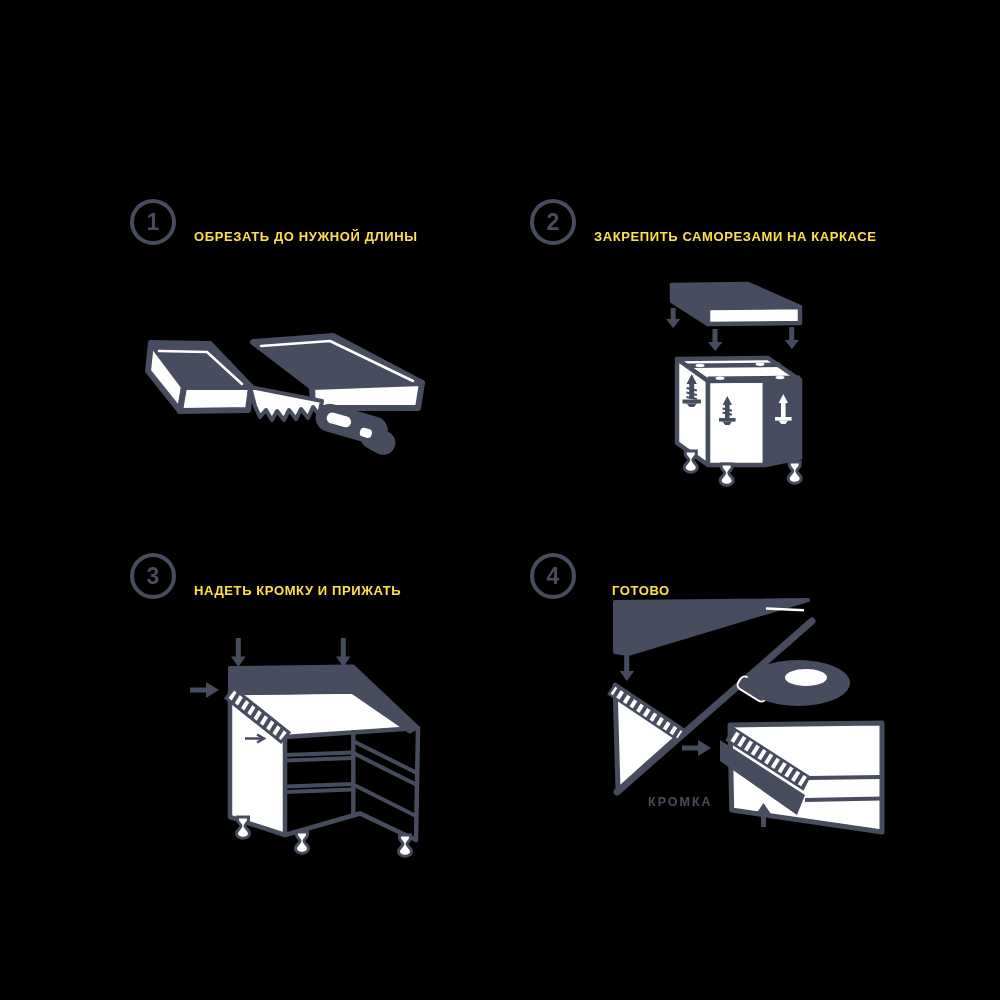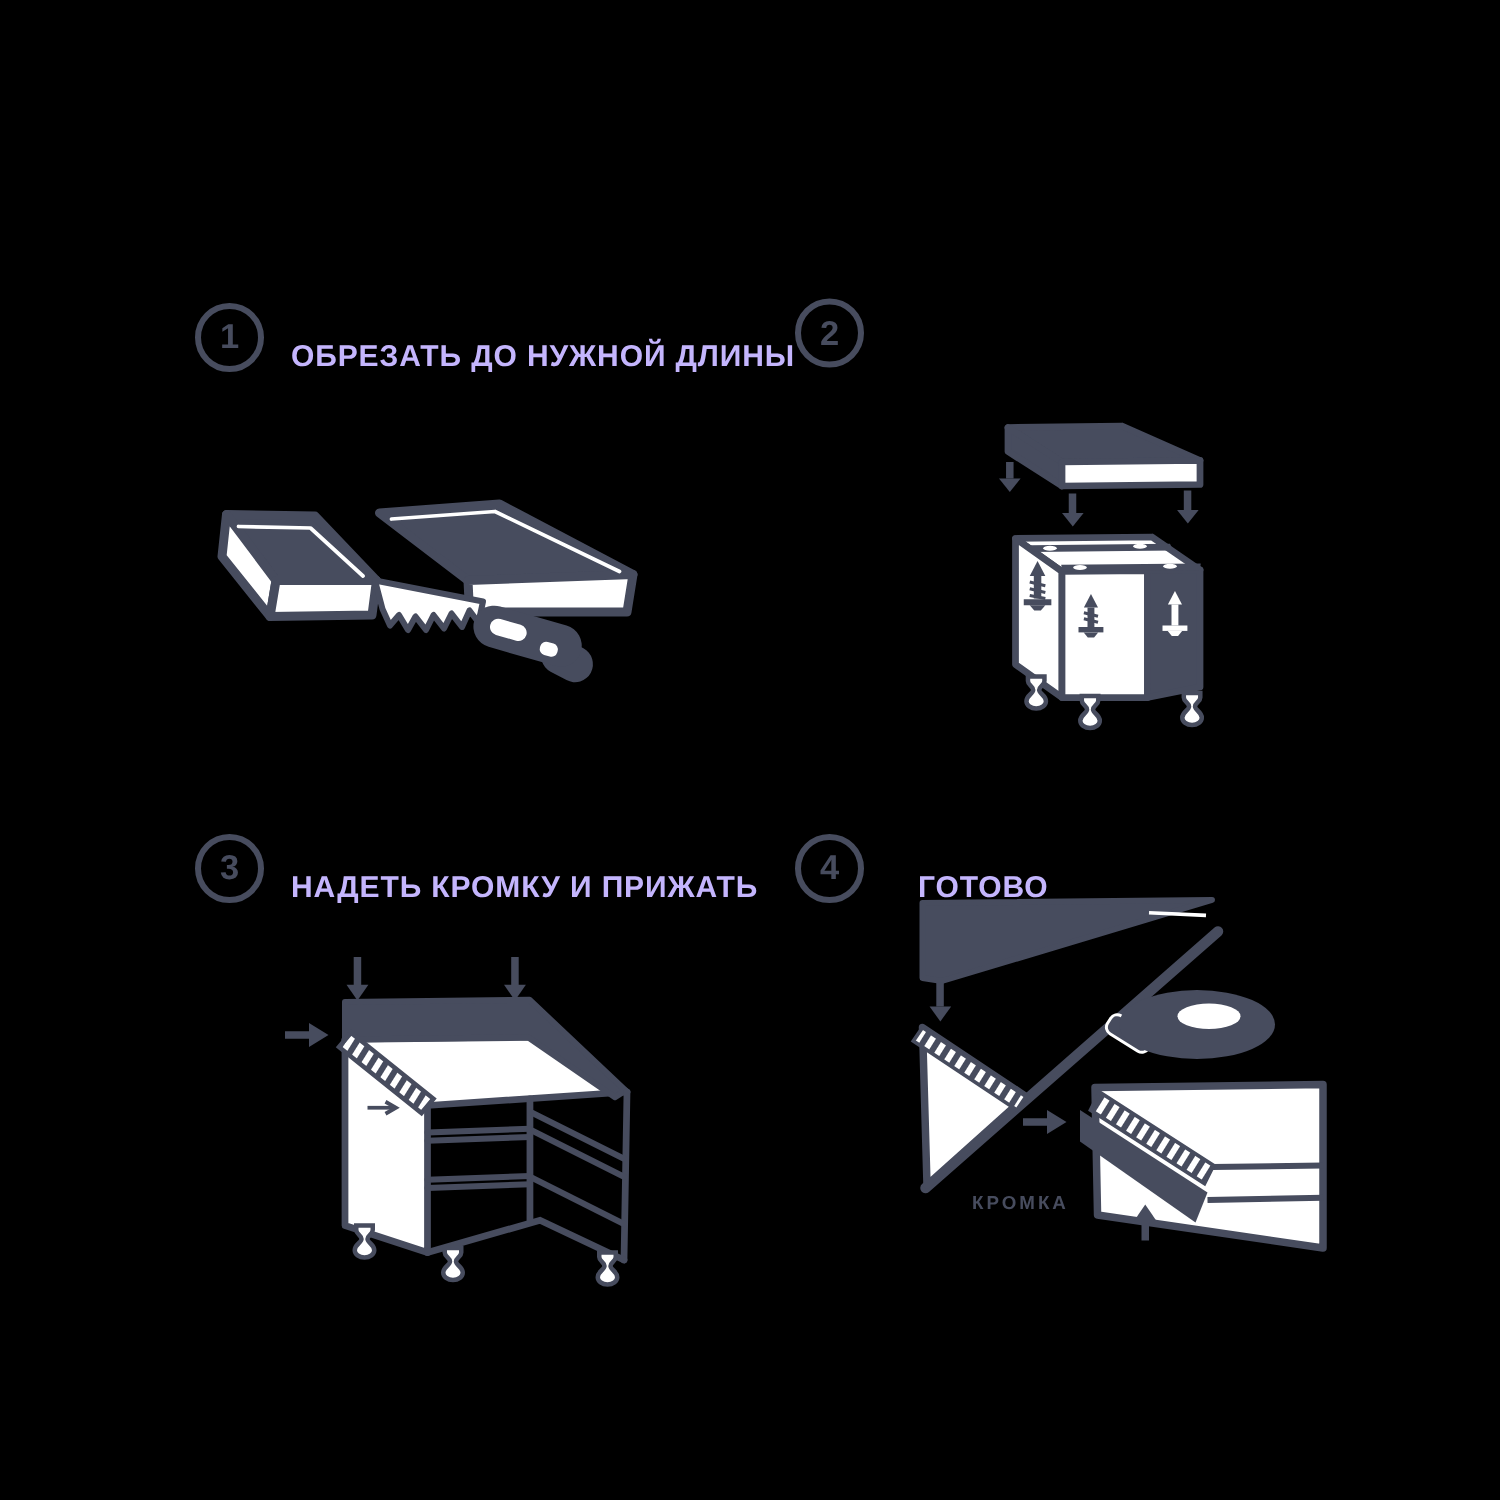--- a/index.html
+++ b/index.html
@@ -2,37 +2,38 @@
 <html><head>
 <meta charset="utf-8">
 <style>
   html,body{margin:0;padding:0;background:#000;}
   #poster{position:relative;width:1000px;height:1000px;background:#000000;overflow:hidden;
           font-family:"Liberation Sans", sans-serif;}
   .step-header{position:absolute;display:flex;align-items:center;gap:18px;}
   .num-badge{box-sizing:border-box;width:46px;height:46px;border-radius:50%;
              border:4.5px solid #474C5E;color:#474C5E;font-weight:bold;font-size:23px;
              display:flex;align-items:center;justify-content:center;flex:0 0 auto;}
-  .step-title{color:#c4b5fd;font-weight:bold;font-size:20px;letter-spacing:.6px;
+  .step-title{color:#fde047;font-weight:bold;font-size:13px;letter-spacing:.6px;
               text-transform:uppercase;white-space:nowrap;margin-top:28px;}
   .title-gap{margin-left:18px;}
   .illo{position:absolute;}
   svg text{font-family:"Liberation Sans", sans-serif;}
 </style>
 </head>
 <body>
 
 <div id="poster">
 
   <div class="step-header" style="left:130px;top:199px;">
     <div class="num-badge">1</div>
     <div class="step-title">ОБРЕЗАТЬ ДО НУЖНОЙ ДЛИНЫ</div>
   </div>
   <div class="step-header" style="left:530px;top:199px;">
     <div class="num-badge">2</div>
+    <div class="step-title">ЗАКРЕПИТЬ САМОРЕЗАМИ НА КАРКАСЕ</div>
   </div>
   <div class="step-header" style="left:130px;top:553px;">
     <div class="num-badge">3</div>
     <div class="step-title">НАДЕТЬ КРОМКУ И ПРИЖАТЬ</div>
   </div>
   <div class="step-header" style="left:530px;top:553px;">
     <div class="num-badge">4</div>
     <div class="step-title title-gap">ГОТОВО</div>
   </div>
 

